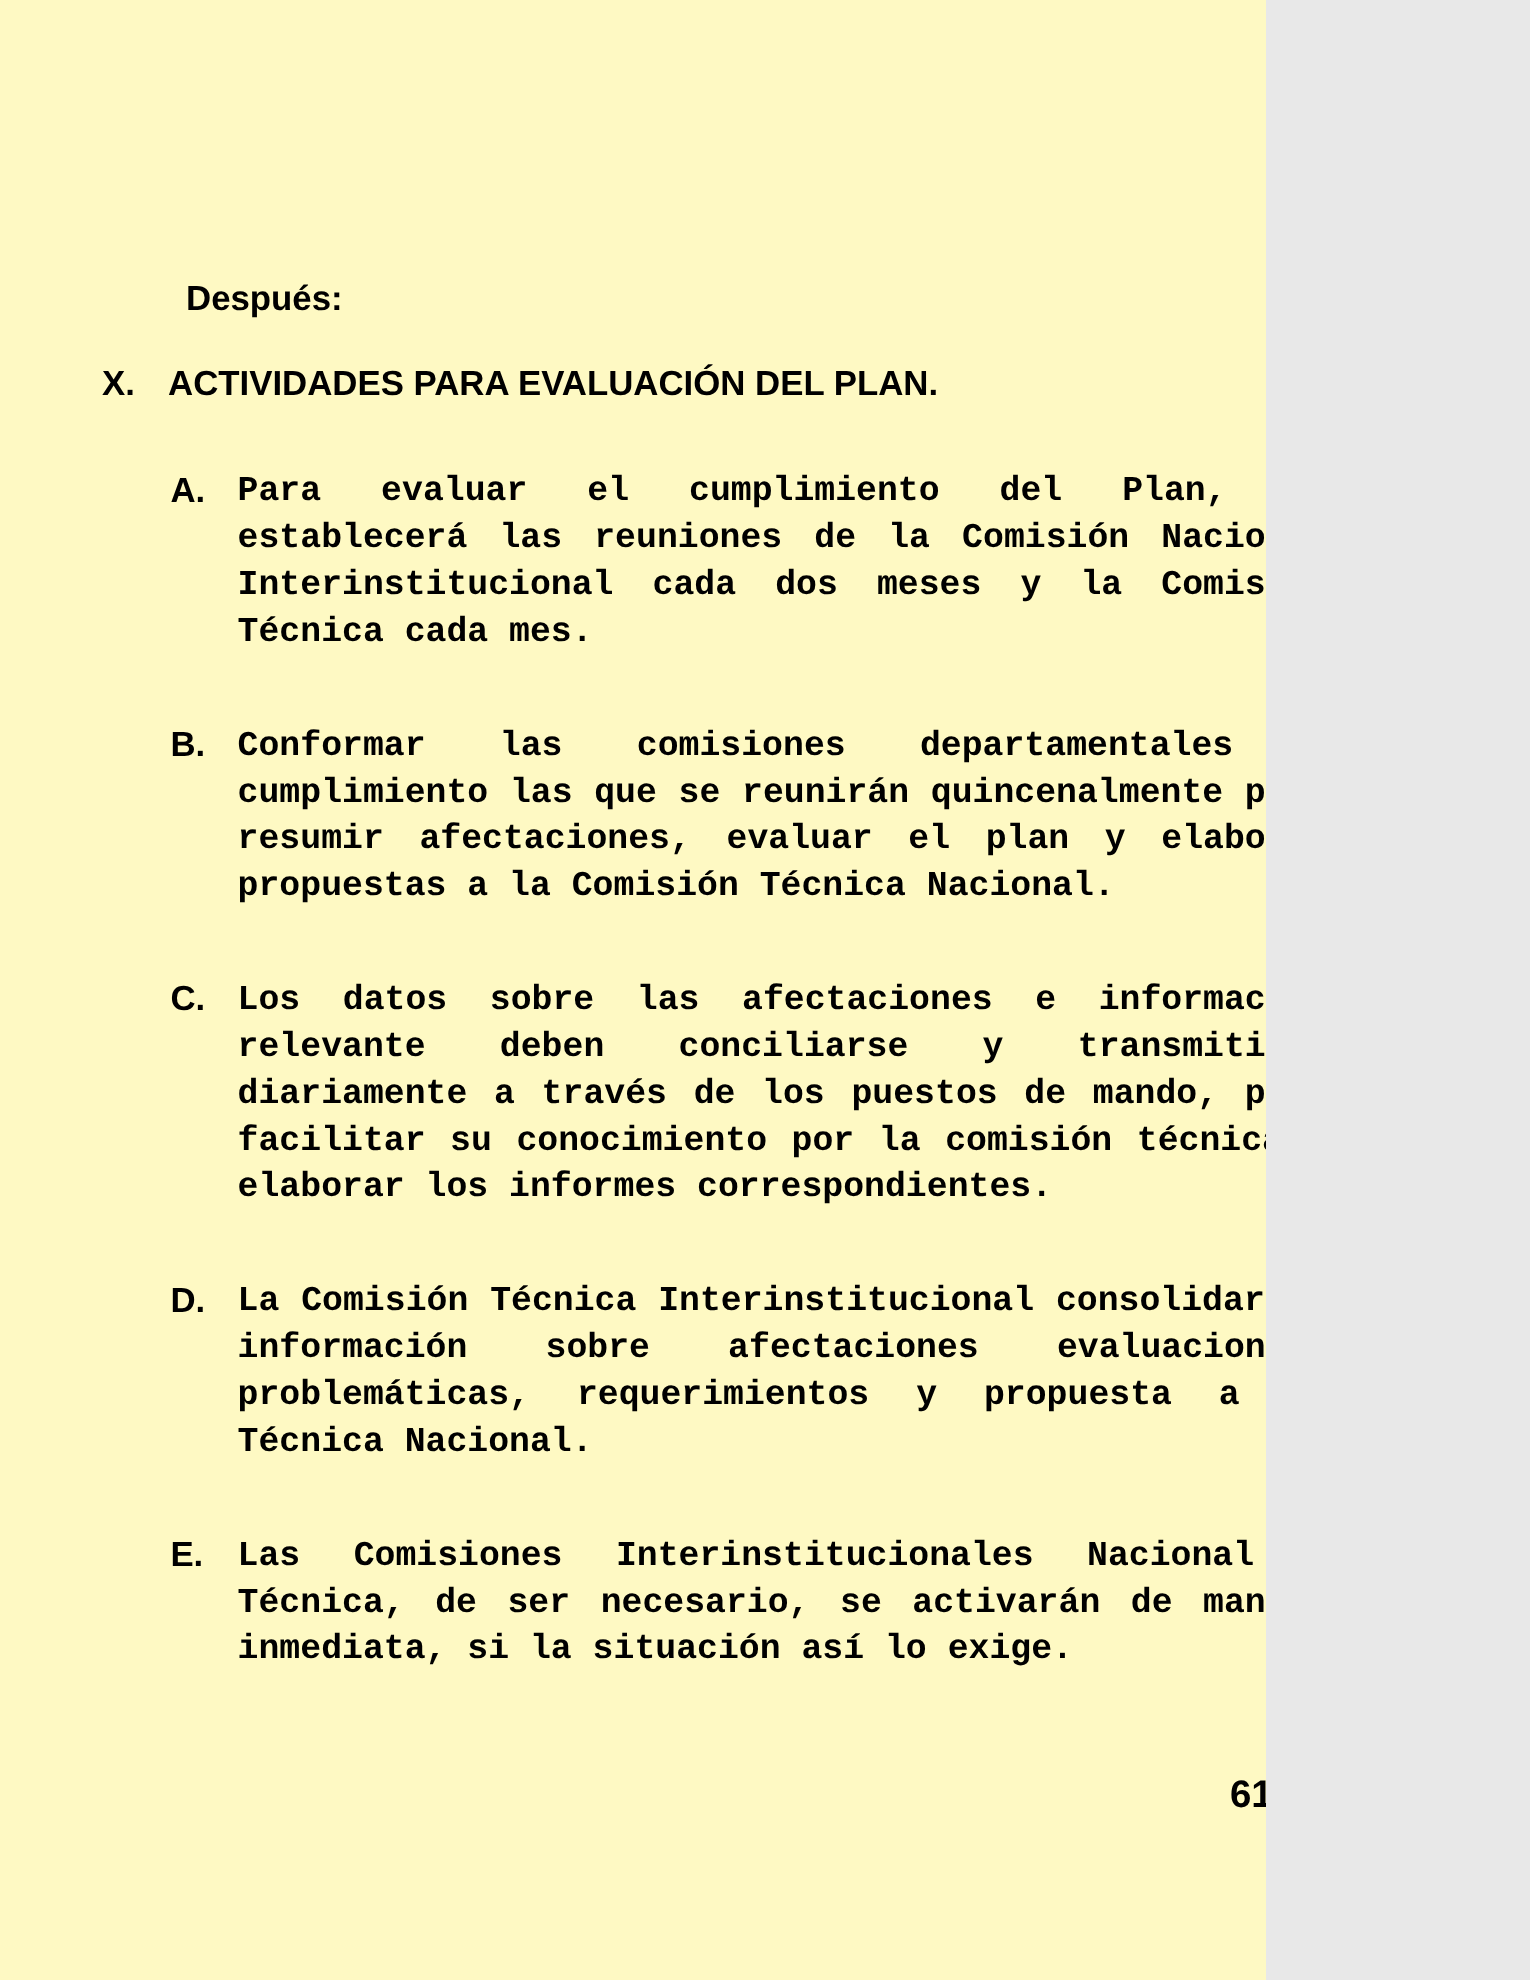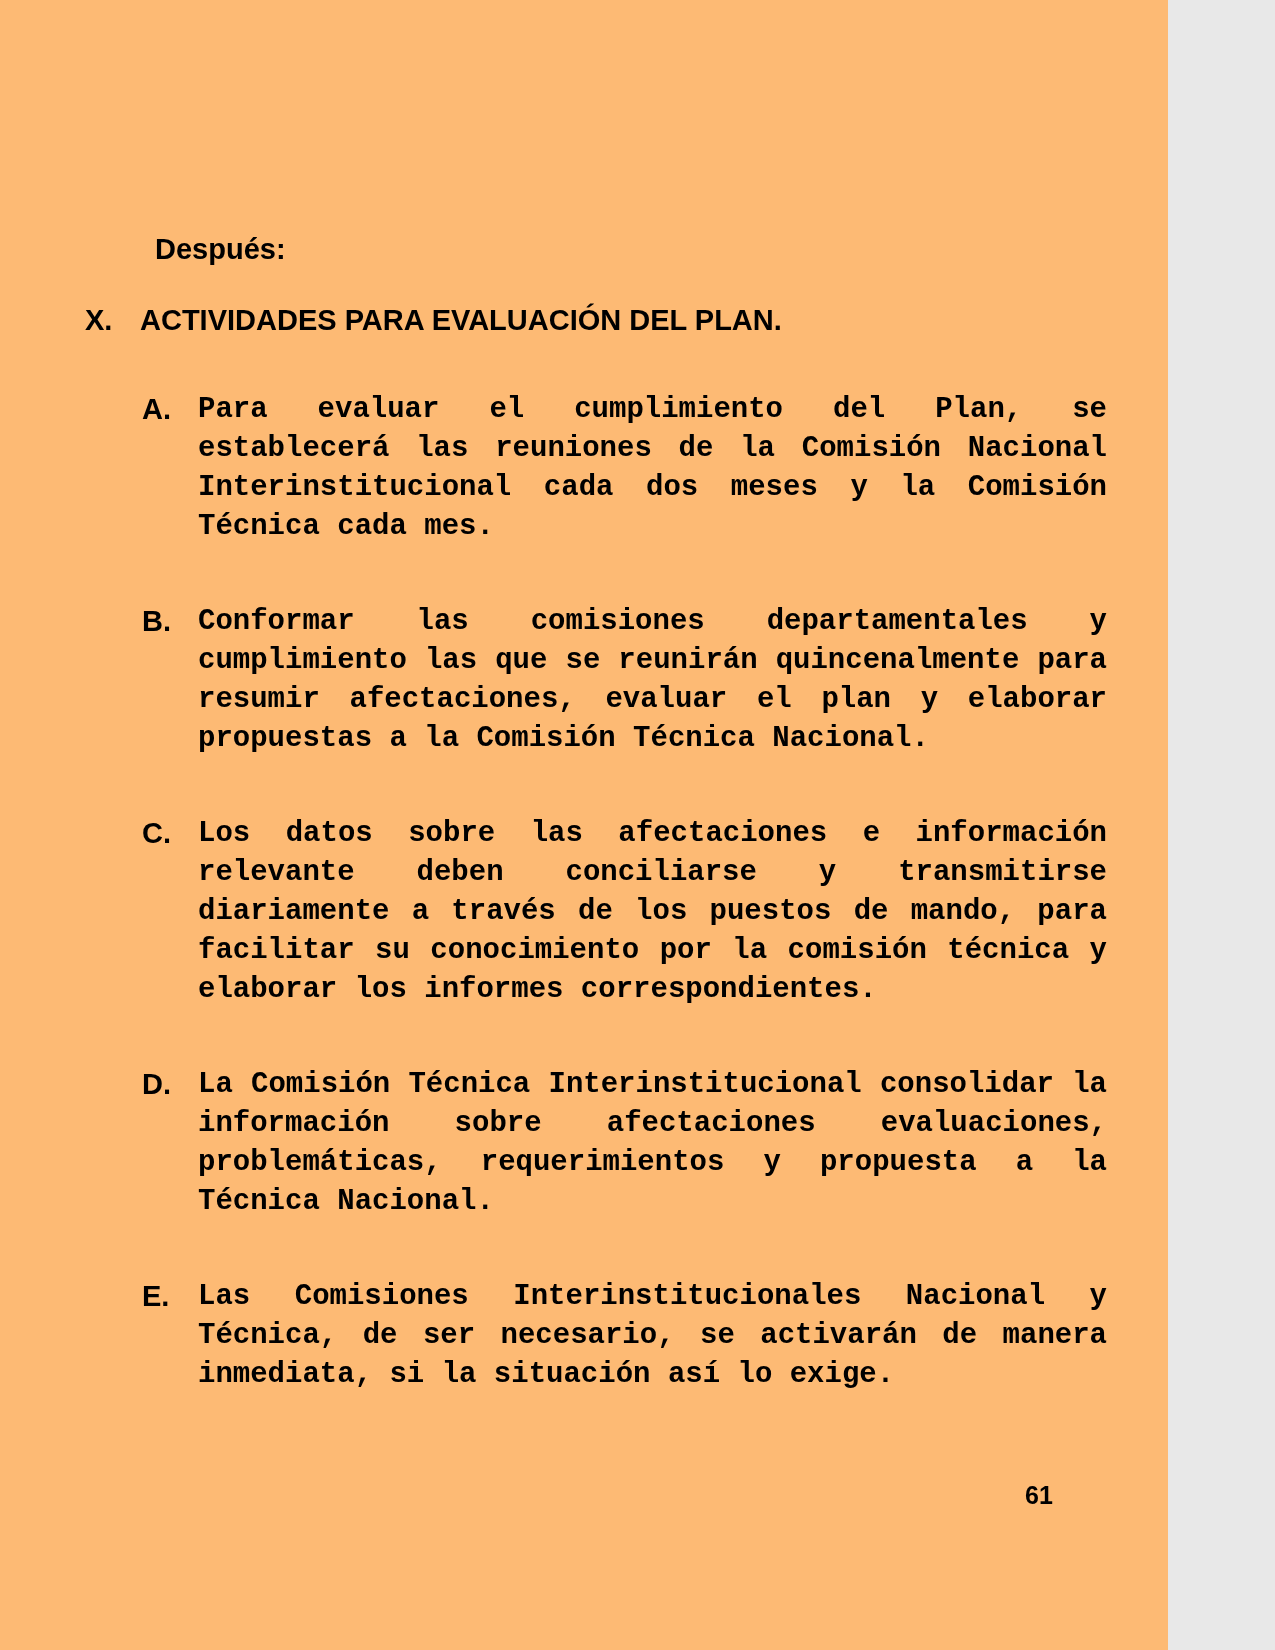--- a/index.html
+++ b/index.html
@@ -3,23 +3,23 @@
 <meta charset="utf-8">
 <style>
   * { margin: 0; padding: 0; box-sizing: border-box; }
   html, body { background: #e8e8e8; }
   body {
     font-family: "Liberation Sans", sans-serif;
     color: #000000;
   }
   .doc-page {
     position: relative;
-    width: 1168px;
+    width: 1055px;
     height: 1650px;
-    background: #fdba74;
+    background: #fef9c3;
     overflow: hidden;
     font-weight: bold;
     font-size: 29px;
     line-height: 39px;
   }
   .content {
     position: absolute;
     top: 230px;
     left: 85px;
     width: 1022px;
@@ -58,21 +58,21 @@
   .item-text {
     flex: 1;
     text-align: justify;
     font-family: Liberation Mono, monospace;
   }
   .page-number {
     position: absolute;
     top: 1482px;
     left: 1025px;
     font-weight: bold;
-    font-size: 25px;
+    font-size: 32px;
     line-height: 27px;
   }
 </style>
 </head>
 <body>
 
 <div class="doc-page">
   <div class="content">
 
     <div class="despues-block">

